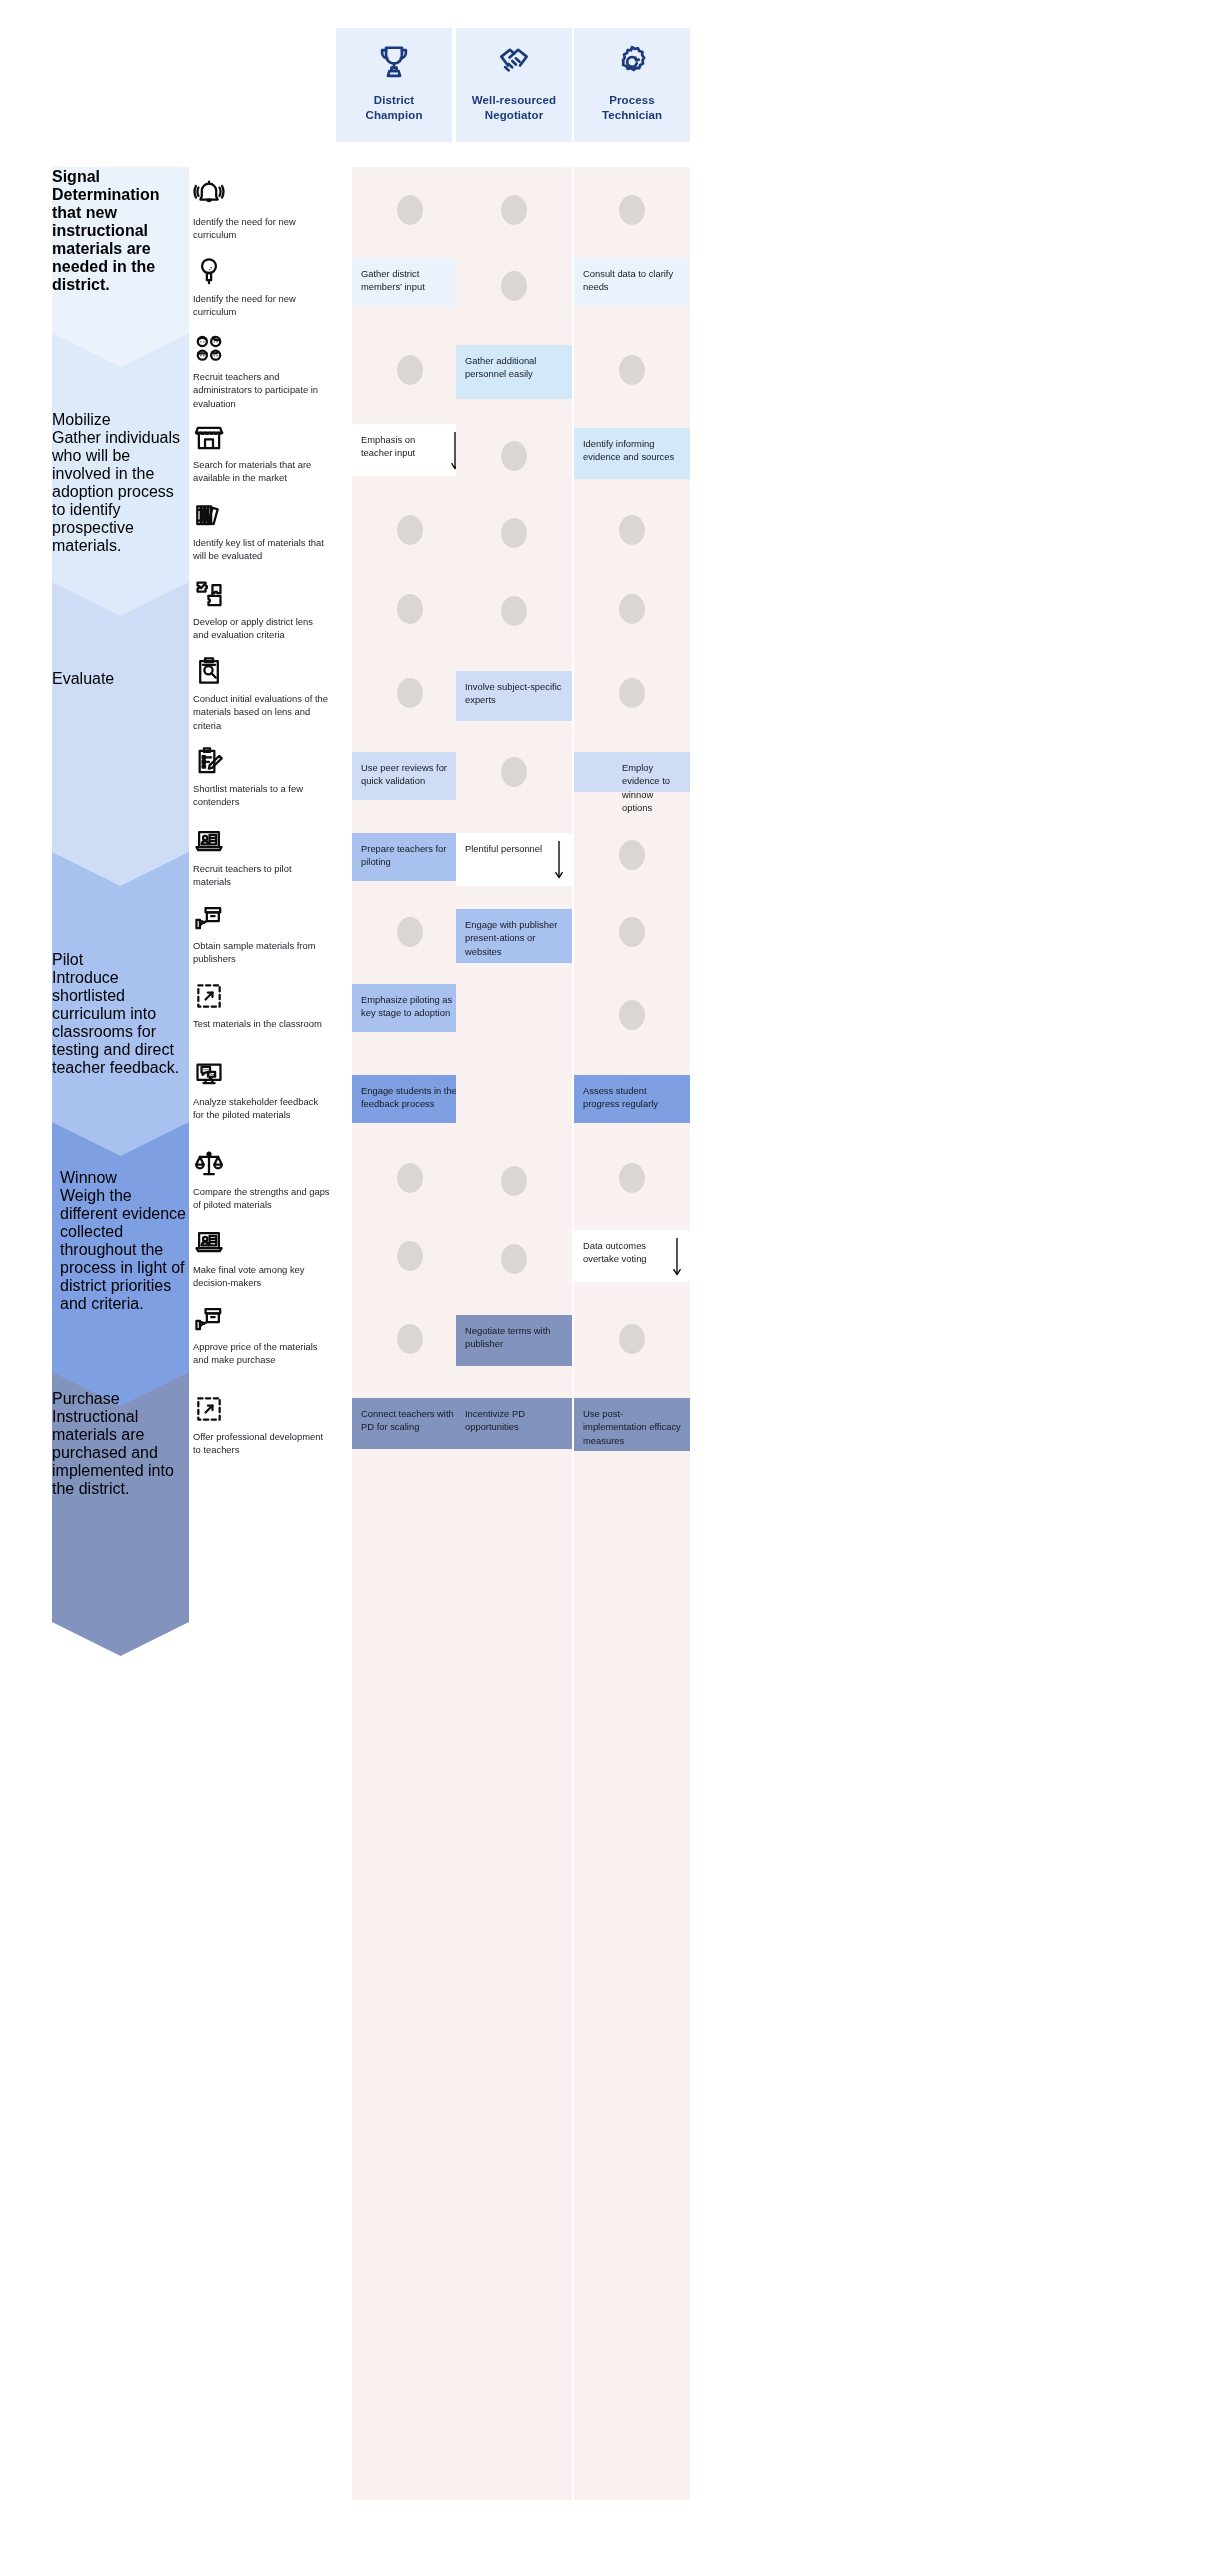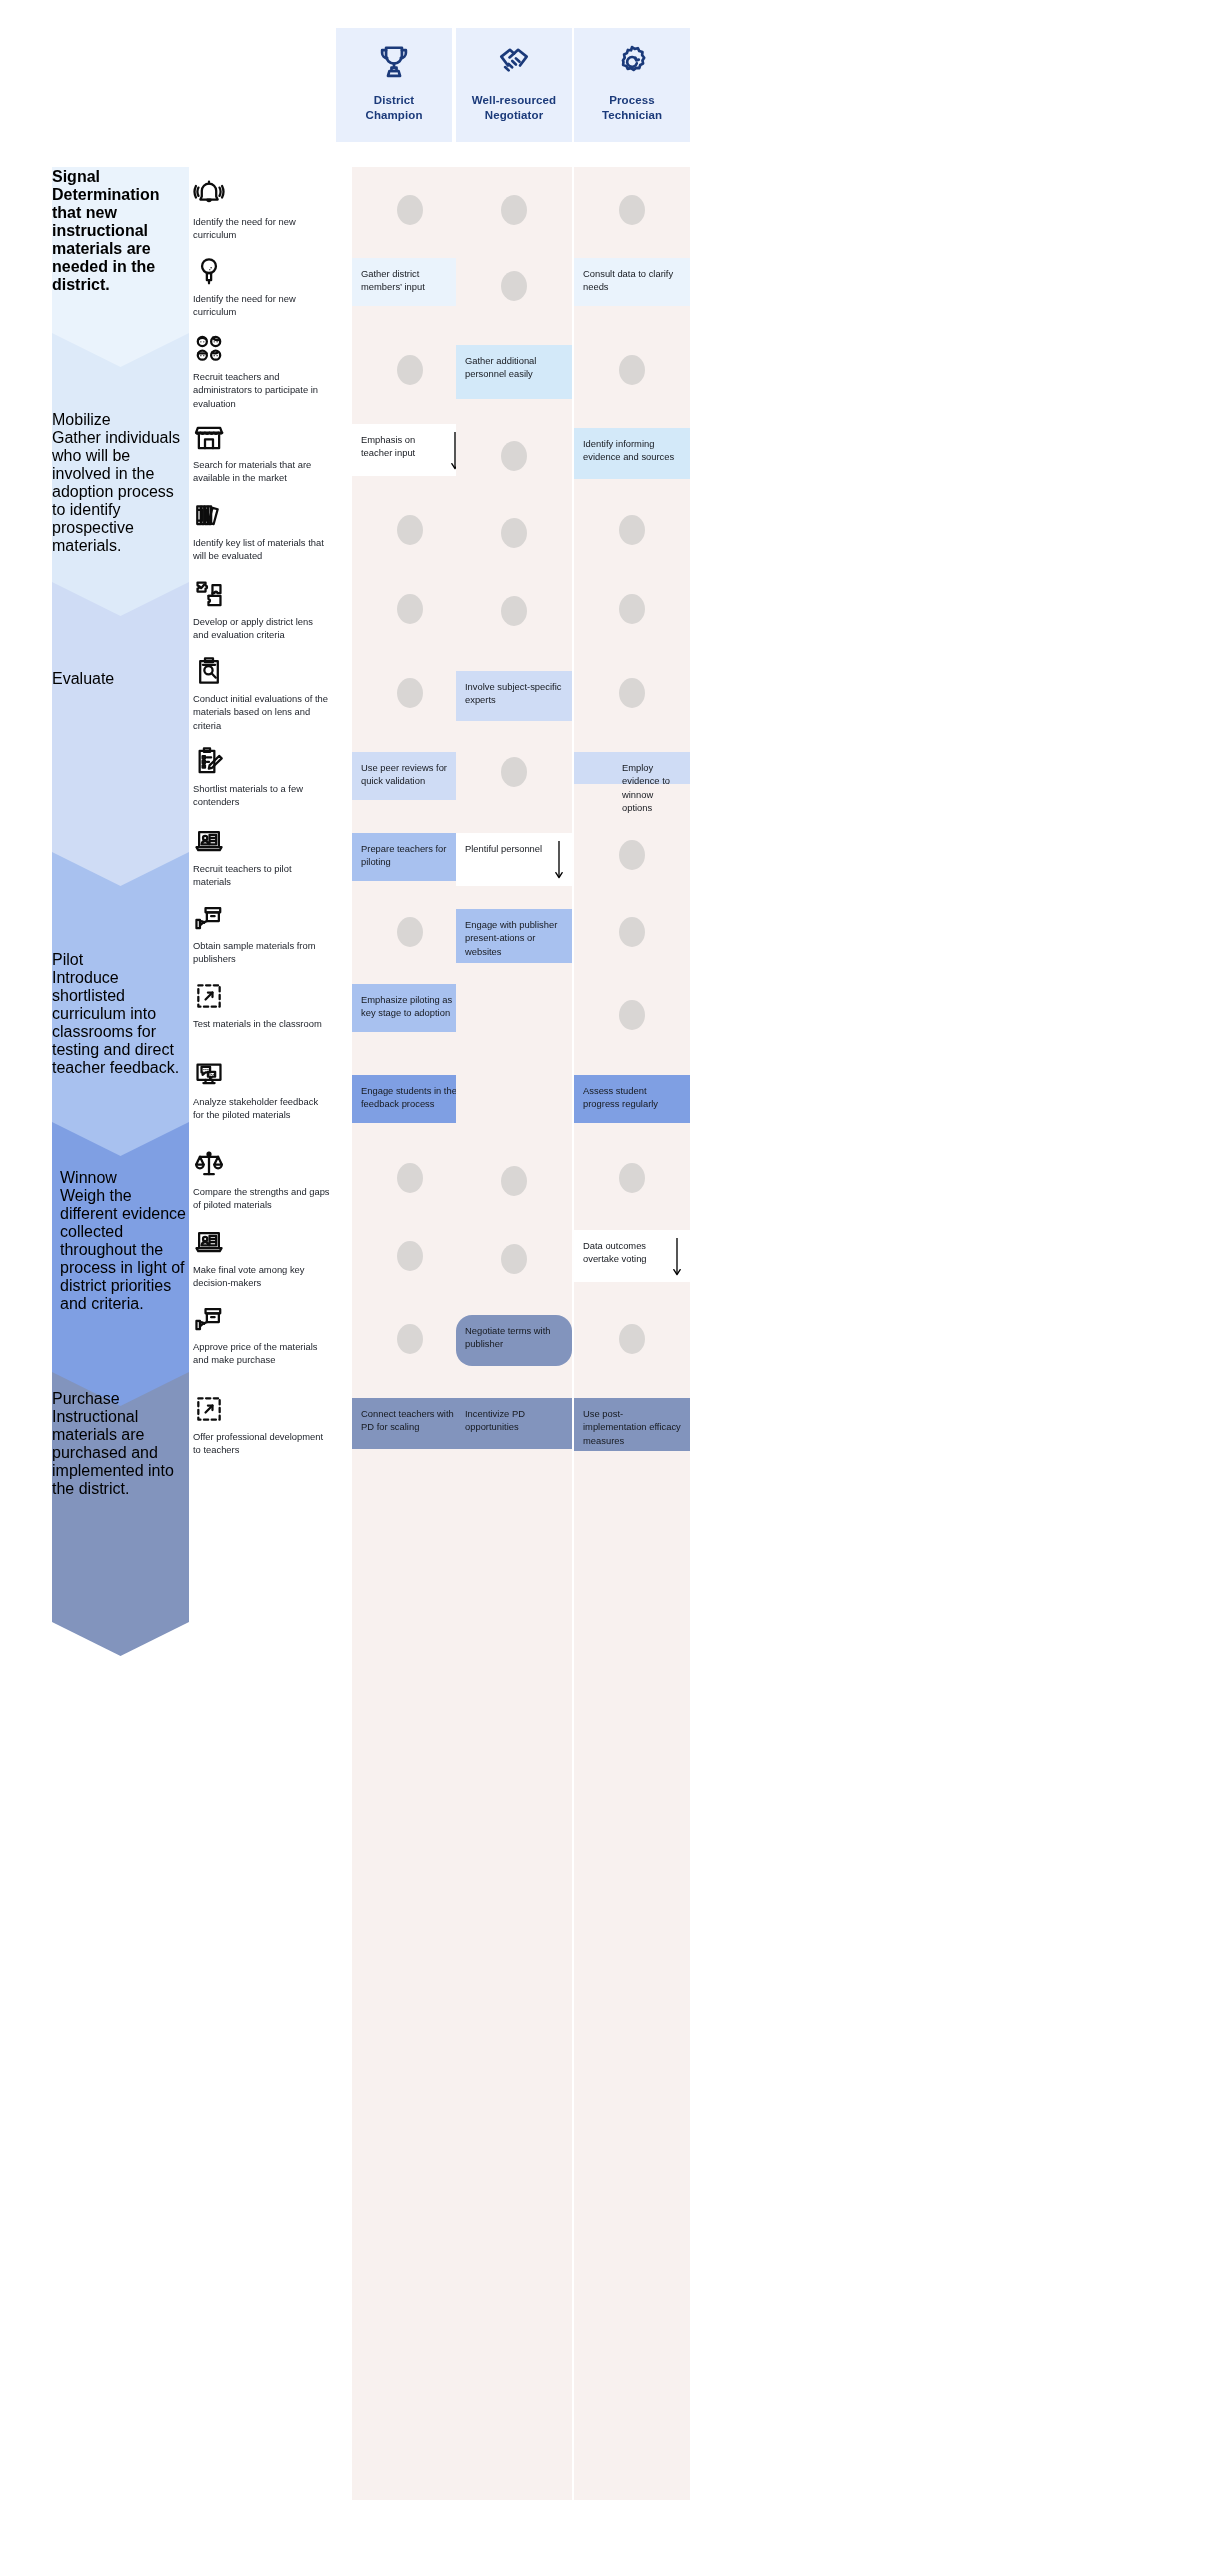--- a/index.html
+++ b/index.html
@@ -403,38 +403,38 @@
         <div class="dot" style="top: 1077px;"></div>
         <div class="note" style="top: 178px; height: 54px; background: rgb(211, 233, 249);"><span>Gather additional personnel easily</span></div>
         <div class="note" style="top: 504px; height: 50px; background: rgb(207, 220, 245);"><span>Involve subject-specific experts</span></div>
         <div class="note callout" style="top: 666px; height: 53px; background: rgb(255, 255, 255);"><span>Plentiful personnel</span><span class="arrow">
             <svg viewBox="0 0 12 48">
               <path d="M6 0v42" stroke="currentColor" stroke-width="1.6" fill="none"></path>
               <path d="M2.2 38 6 44l3.8-6" stroke="currentColor" stroke-width="1.6" fill="none" stroke-linecap="round" stroke-linejoin="round"></path>
             </svg>
           </span></div>
         <div class="note" style="top: 742px; height: 54px; background: rgb(168, 193, 239);"><span>Engage with publisher present-ations or websites</span></div>
-        <div class="note" style="top: 1148px; height: 51px; background: rgb(130, 148, 189); border-radius: 16px;"><span>Negotiate terms with publisher</span></div>
+        <div class="note" style="top: 1148px; height: 51px; background: rgb(130, 148, 189);"><span>Negotiate terms with publisher</span></div>
         <div class="note" style="top: 1231px; height: 51px; background: rgb(130, 148, 189);"><span>Incentivize PD opportunities</span></div>
       </div>
       <div class="lane" style="left: 574px;">
         <div class="dot" style="top: 28px;"></div>
         <div class="dot" style="top: 188px;"></div>
         <div class="dot" style="top: 271px;"></div>
         <div class="dot" style="top: 348px;"></div>
         <div class="dot" style="top: 427px;"></div>
         <div class="dot" style="top: 511px;"></div>
         <div class="dot" style="top: 673px;"></div>
         <div class="dot" style="top: 750px;"></div>
         <div class="dot" style="top: 833px;"></div>
         <div class="dot" style="top: 996px;"></div>
         <div class="dot" style="top: 1157px;"></div>
         <div class="note" style="top: 91px; height: 48px; background: rgb(234, 243, 252);"><span>Consult data to clarify needs</span></div>
         <div class="note" style="top: 261px; height: 51px; background: rgb(211, 233, 249);"><span>Identify informing evidence and sources</span></div>
-        <div class="note" style="top: 585px; height: 32px; background: rgb(207, 220, 245); padding-left: 48px;"><span>Employ evidence to winnow options</span></div>
+        <div class="note" style="top: 585px; height: 40px; background: rgb(207, 220, 245); padding-left: 48px;"><span>Employ evidence to winnow options</span></div>
         <div class="note" style="top: 908px; height: 48px; background: rgb(127, 159, 227);"><span>Assess student progress regularly</span></div>
         <div class="note callout" style="top: 1063px; height: 52px; background: rgb(255, 255, 255);"><span>Data outcomes overtake voting</span><span class="arrow">
             <svg viewBox="0 0 12 48">
               <path d="M6 0v42" stroke="currentColor" stroke-width="1.6" fill="none"></path>
               <path d="M2.2 38 6 44l3.8-6" stroke="currentColor" stroke-width="1.6" fill="none" stroke-linecap="round" stroke-linejoin="round"></path>
             </svg>
           </span></div>
         <div class="note" style="top: 1231px; height: 53px; background: rgb(130, 148, 189);"><span>Use post-implementation efficacy measures</span></div>
       </div>
     </div>

